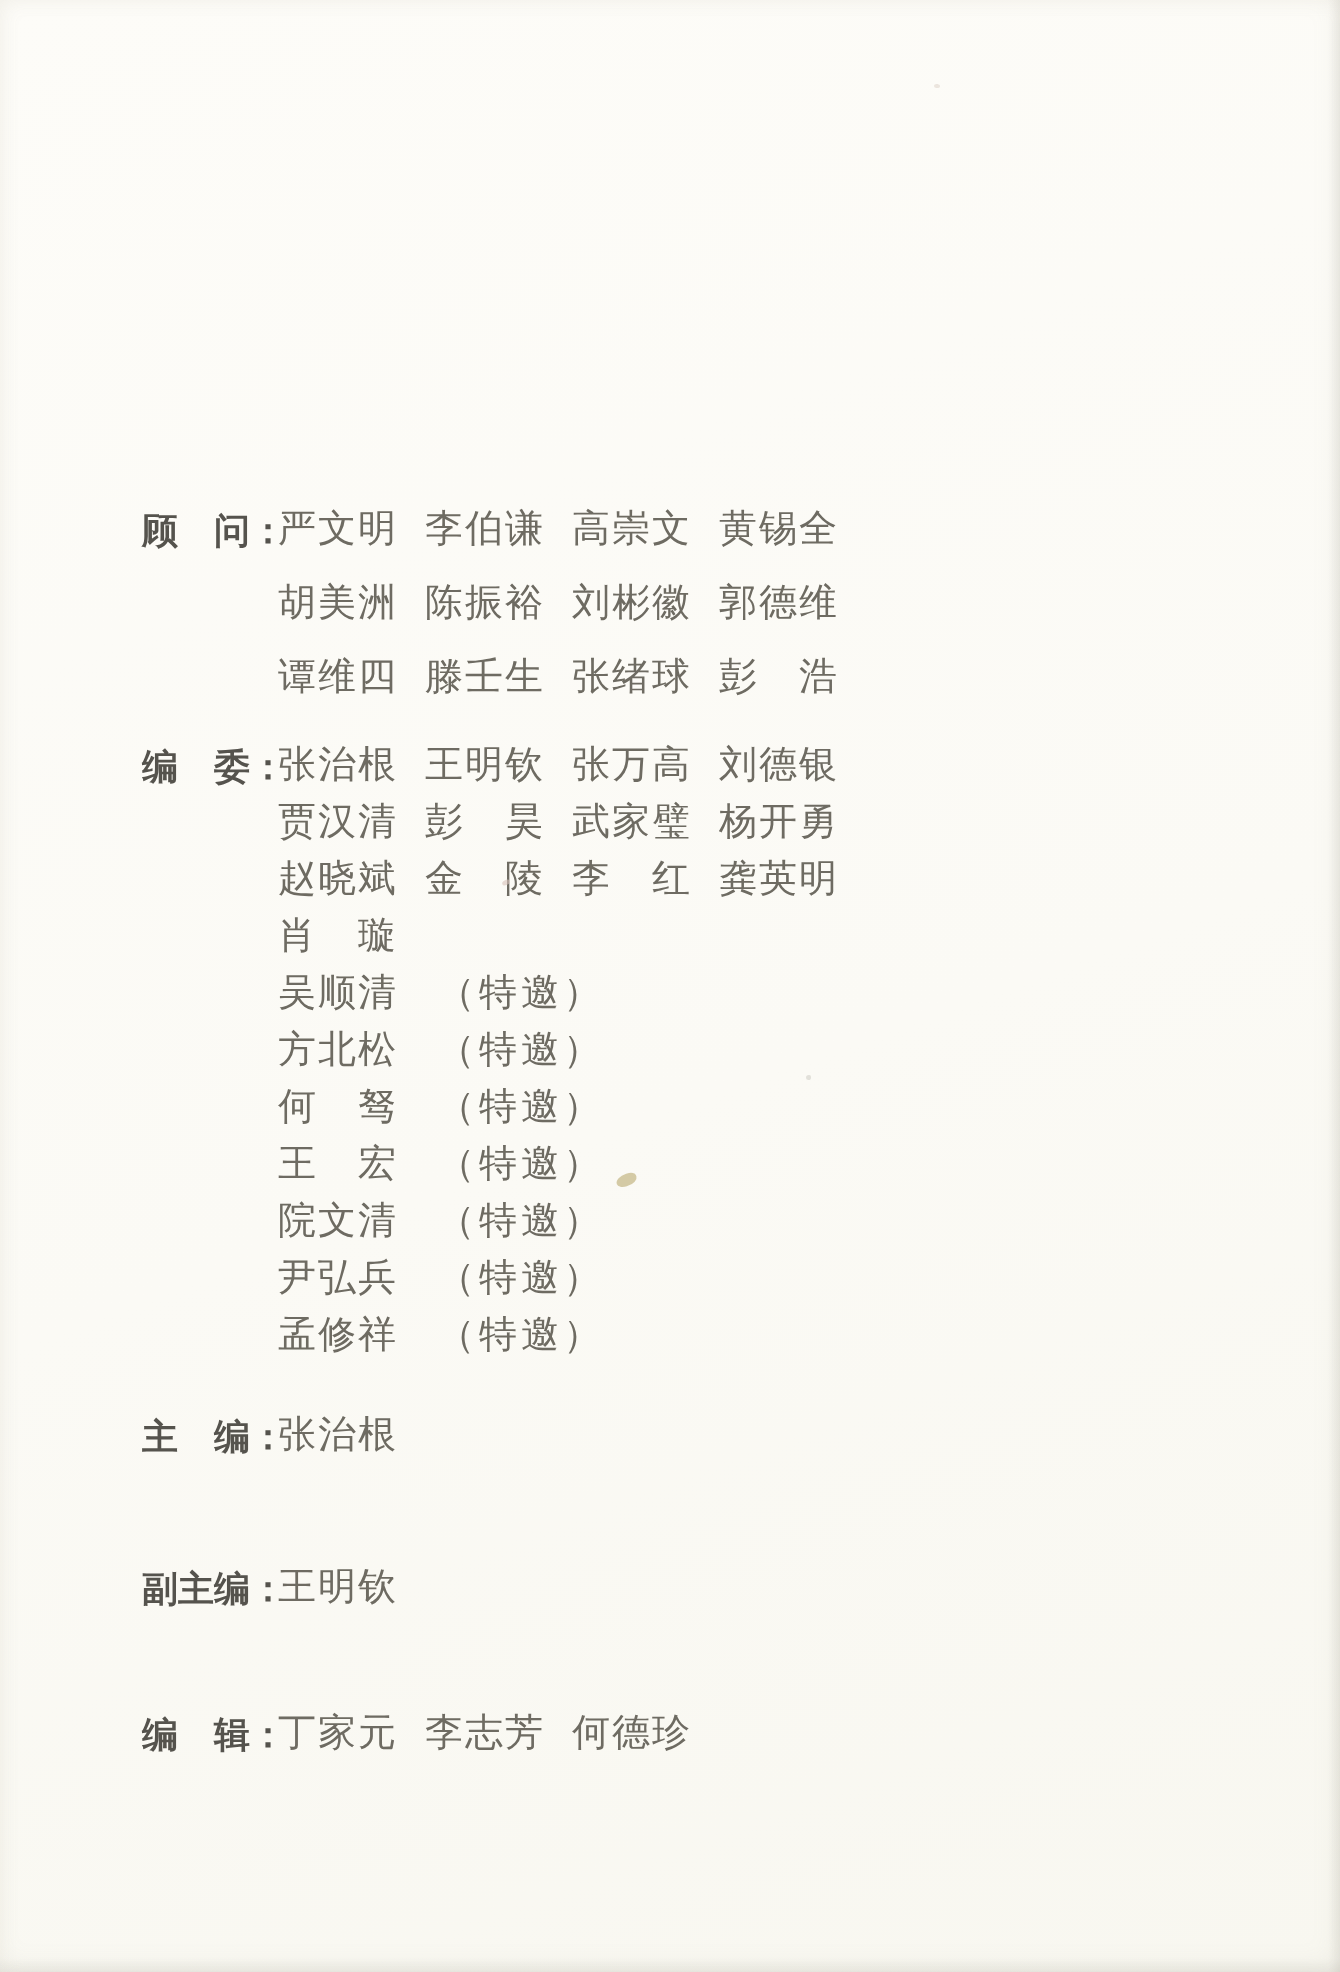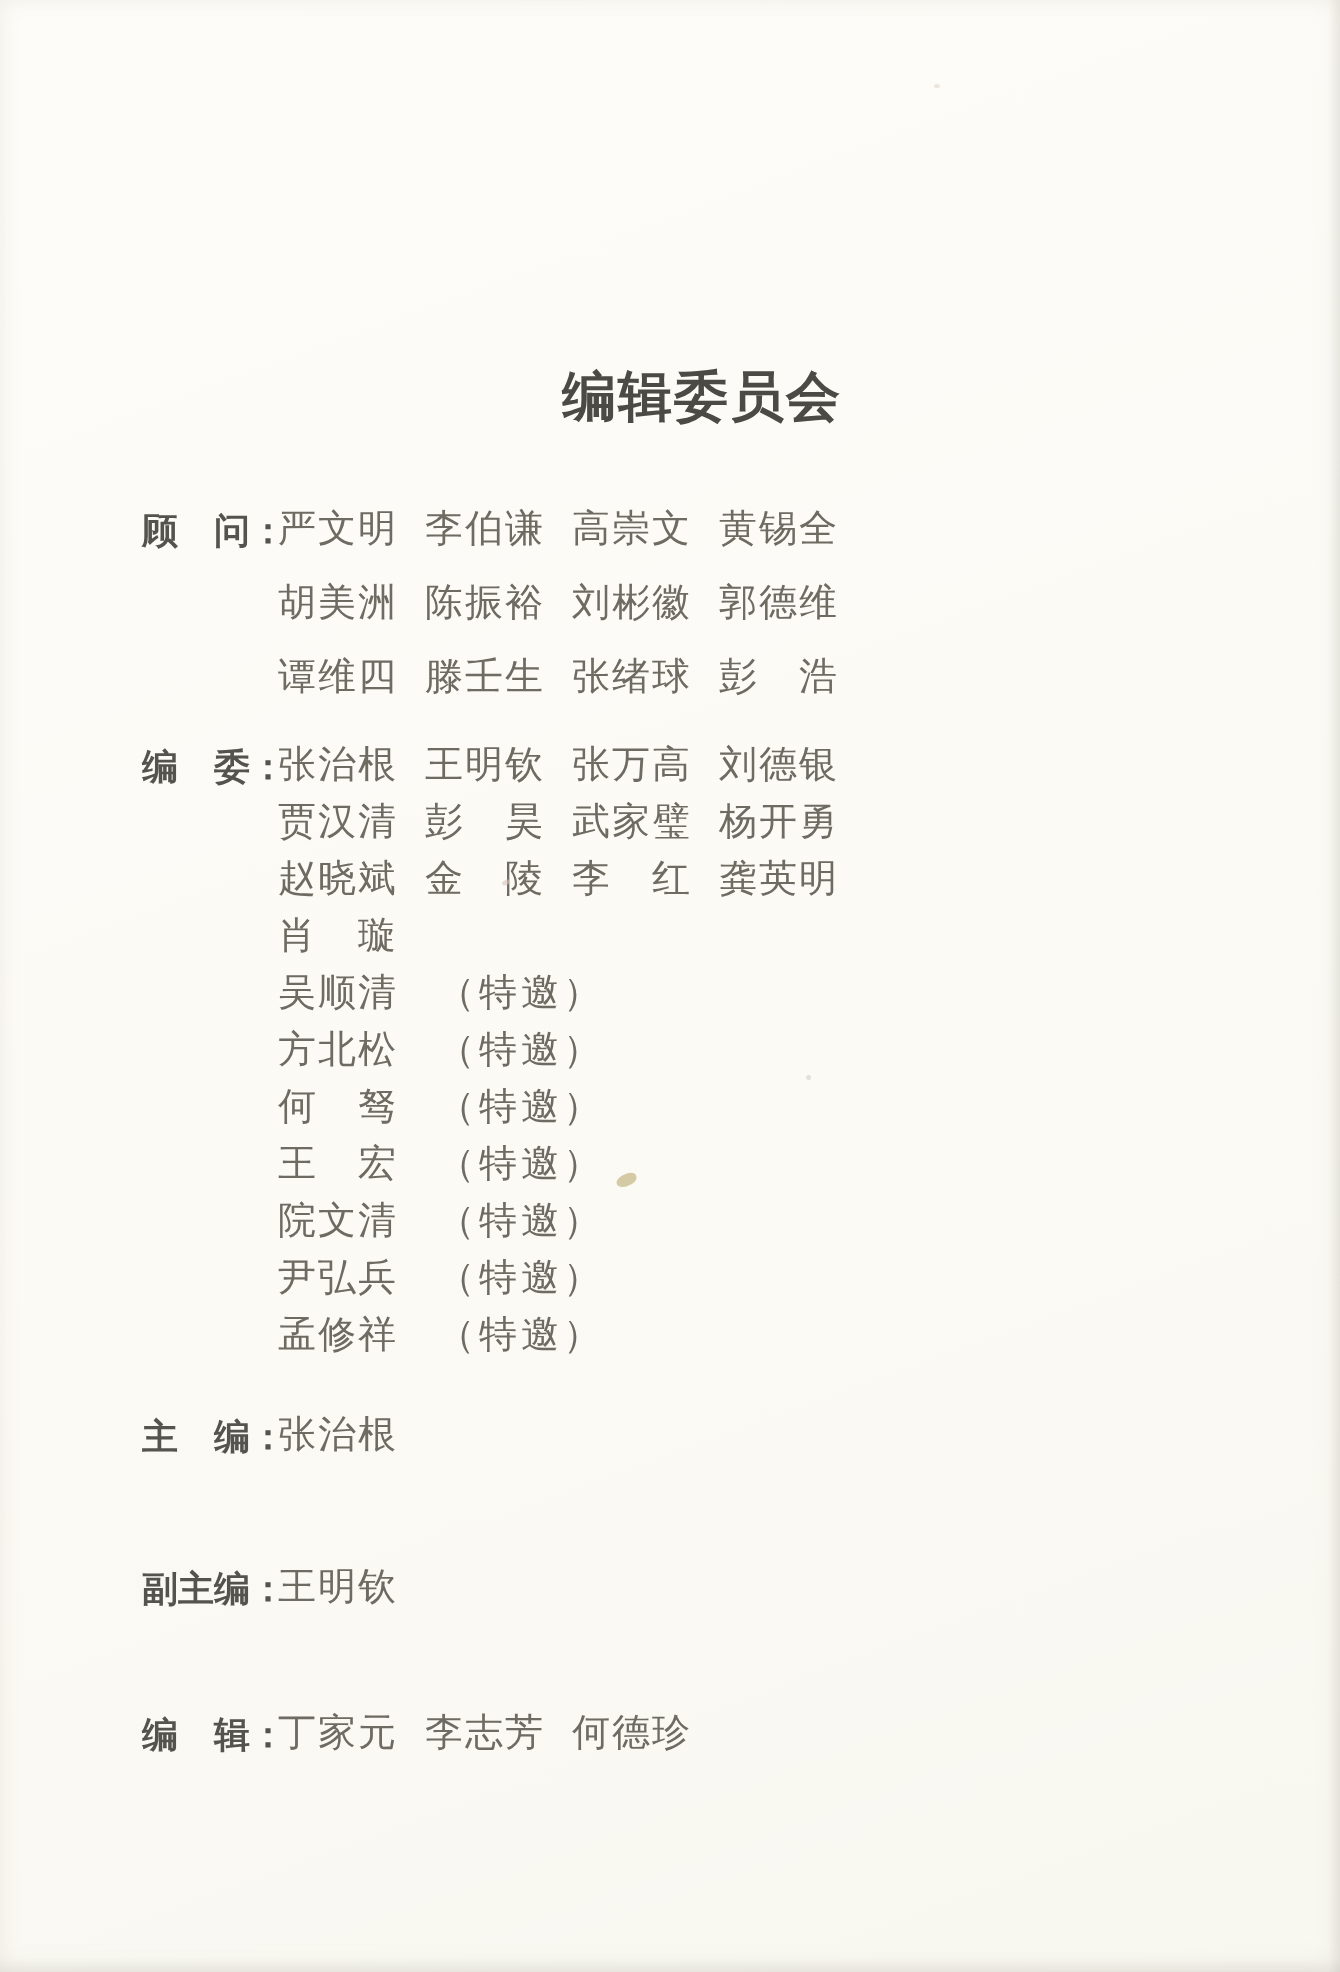--- a/index.html
+++ b/index.html
@@ -49,21 +49,20 @@
   .suffix{
     font-size:38px;line-height:1.2;color:#6e6b62;
     letter-spacing:4px;margin-left:12px;
   }
   .speck{position:absolute;border-radius:60% 40% 55% 45%;}
 </style>
 </head>
 <body>
 
 <div class="page" data-name="book-page">
-  <h1 class="title" data-name="page-title">编辑委员会</h1>
   <main id="roster" data-name="committee-roster">
       <section data-name="section-advisors">
         <div class="row" data-name="advisors-row">
           <span class="label" data-name="advisors-label">顾　问：</span>
           <span class="names" data-name="name-list">
             <span class="name" data-name="member-name">
               <span>严</span>
               <span>文</span>
               <span>明</span>
             </span>

